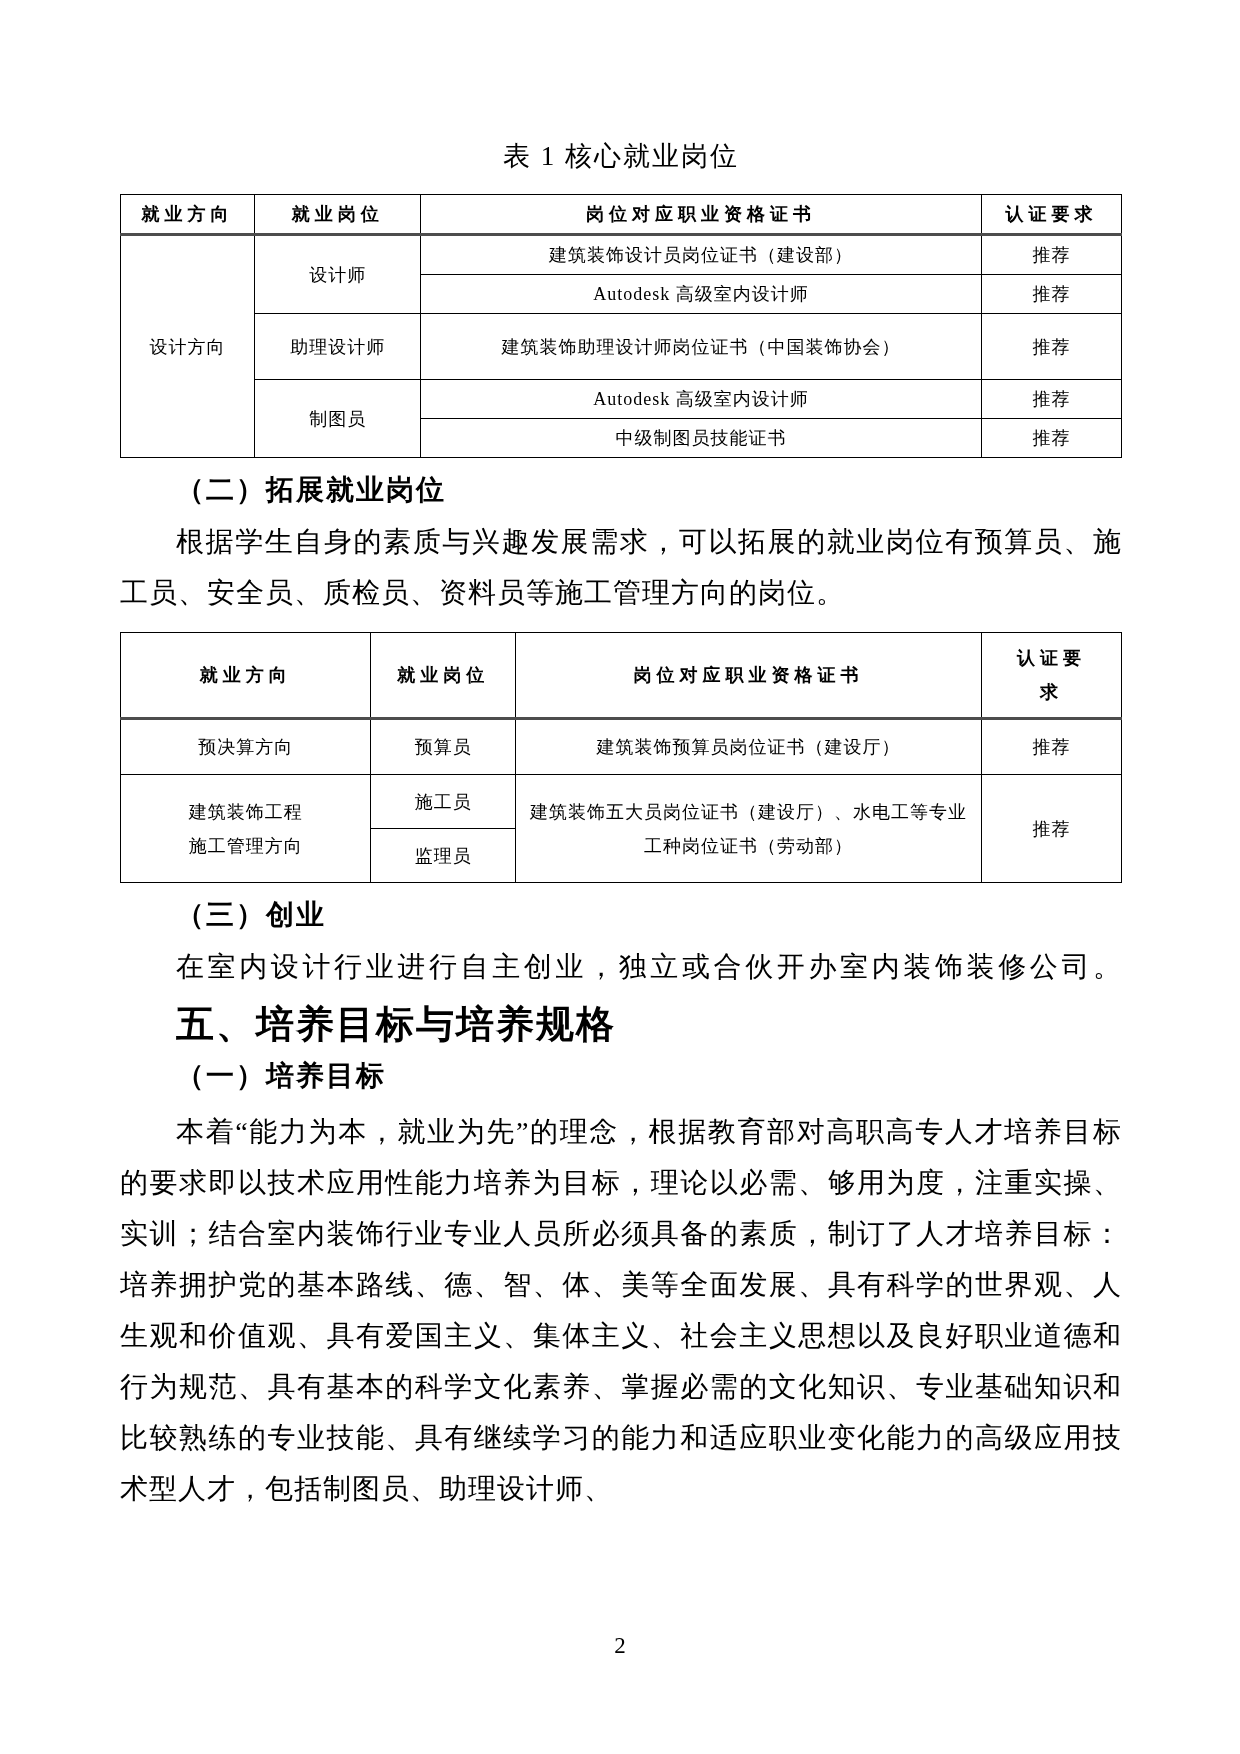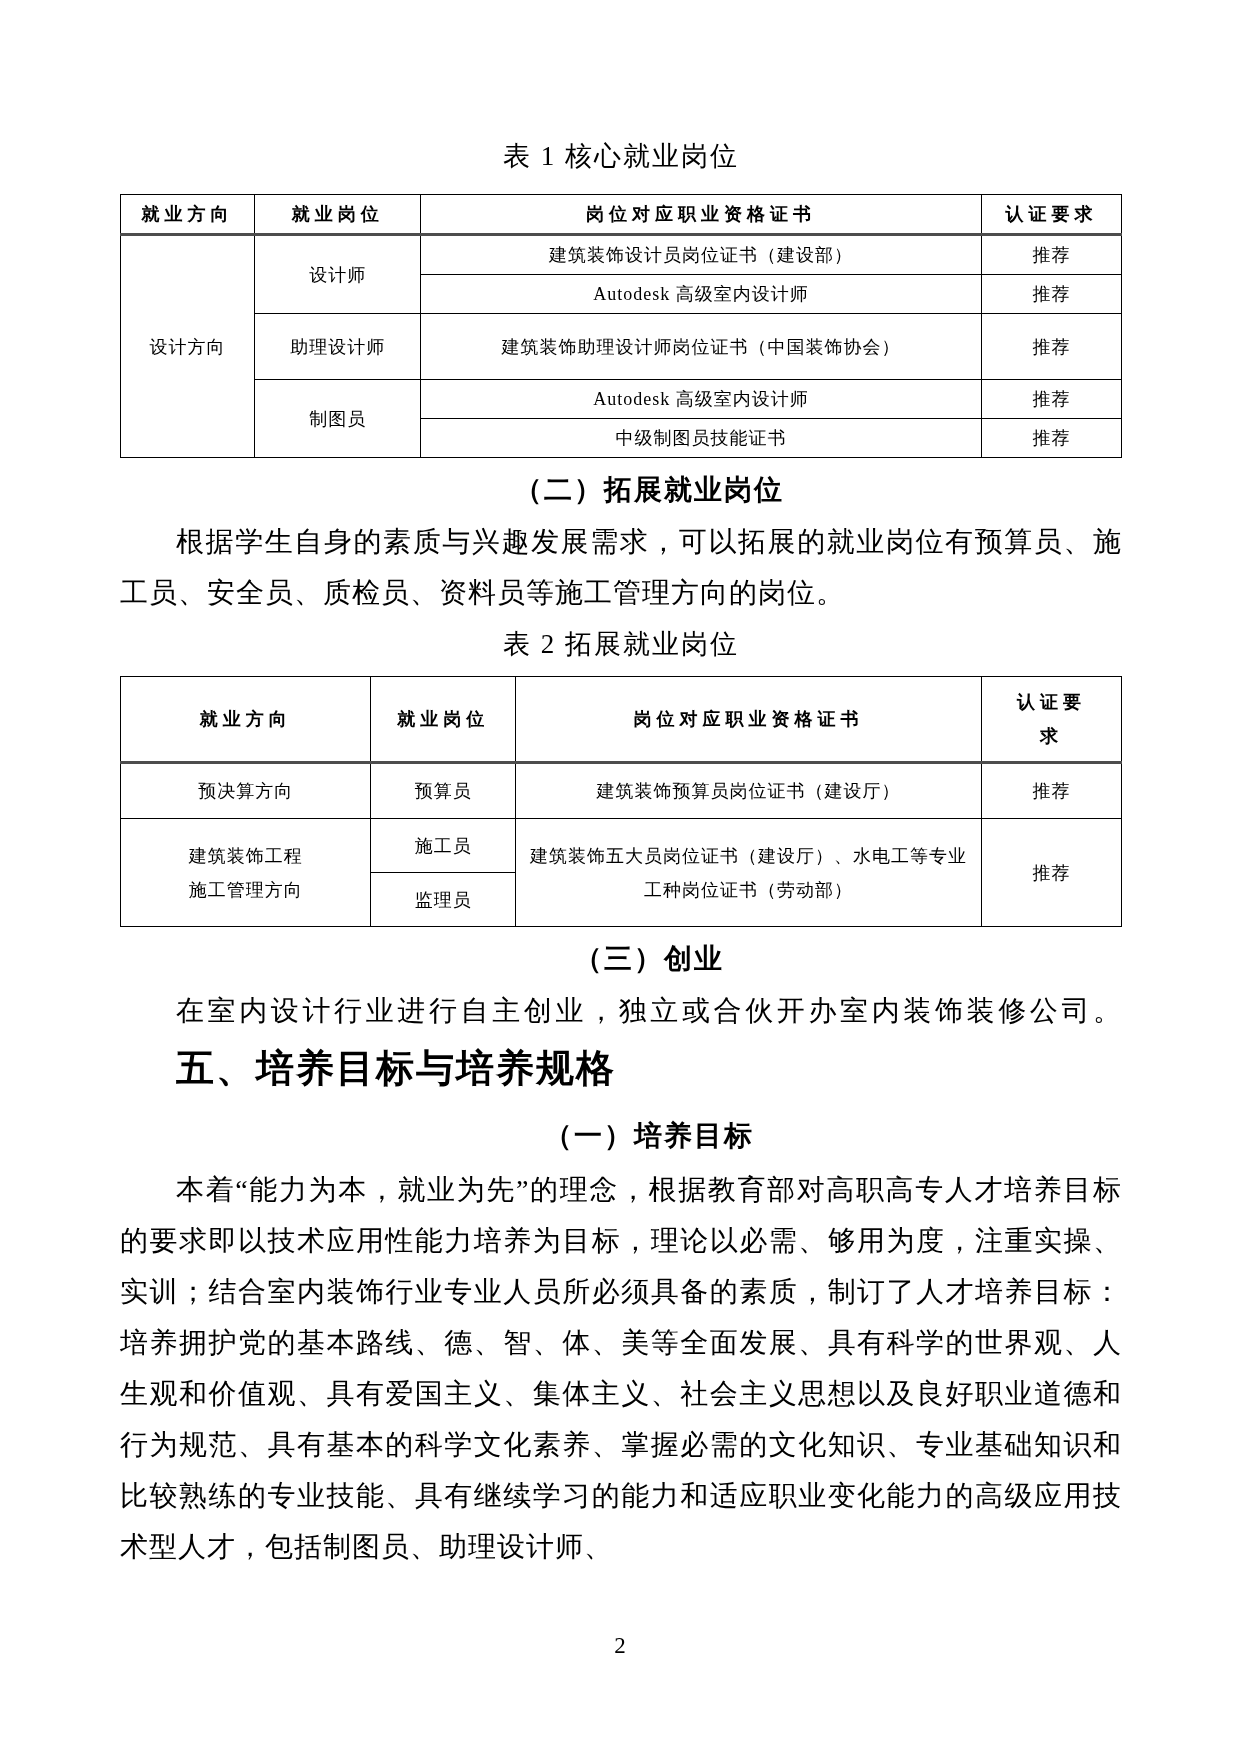--- a/index.html
+++ b/index.html
@@ -42,30 +42,29 @@
   .t2 tr.r1 { height:56px;padding-left:10px; }
   .t2 tr.r-sub { height:54px; }
   .cell-left { text-align:left; }
   .pre { white-space:pre-line; }
 
   .h-section {
     font-size:28px; font-weight:700;
     line-height:32px; text-indent:56px;
     letter-spacing:2px;
     margin-top:16px;
-    text-align:center;
   }
   .h-chapter {
     font-family:"Liberation Sans", sans-serif;
     font-size:38px; font-weight:700;
     line-height:36px; text-indent:56px;
     letter-spacing:2px;
     margin-top:14px;
   }
-  .h-sub { margin-top:34px; }
+  .h-sub { margin-top:20px;font-family:Liberation Mono, monospace; }
 
   .body-p {
     font-size:28px; line-height:51px;
     text-align:justify;
     text-indent:56px;
     letter-spacing:1px;
     margin-top:10px;
   }
   .stretch { text-align-last:justify; }
   .p-s5 { margin-top:12px; }
@@ -120,21 +119,20 @@
       <tr class="r-s">
         <td>中级制图员技能证书</td>
         <td>推荐</td>
       </tr>
     </tbody>
   </table>
 
   <div class="h-section">（二）拓展就业岗位</div>
   <p class="body-p">根据学生自身的素质与兴趣发展需求，可以拓展的就业岗位有预算员、施工员、安全员、质检员、资料员等施工管理方向的岗位。</p>
 
-  <div class="tbl-title t2-title">表 2 拓展就业岗位</div>
 
   <table class="doc-table t2" style="margin-top:14px">
     <colgroup>
       <col style="width:25%">
         <col style="width:14.5%">
         <col style="width:46.5%">
         <col style="width:14%">
     </colgroup>
     <tbody>
       <tr class="head">

